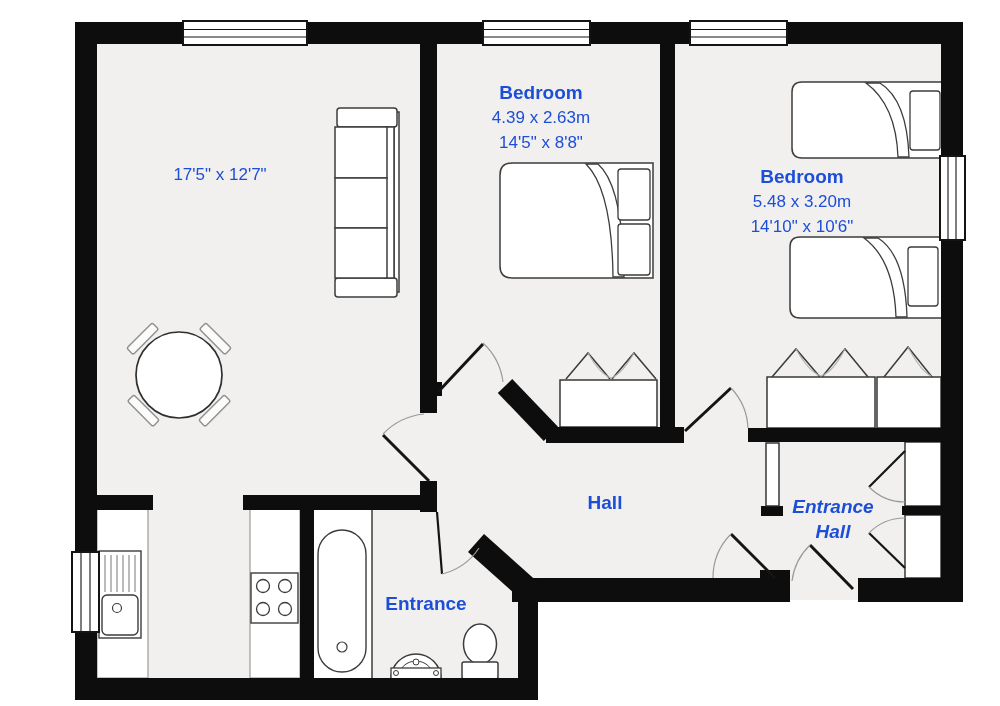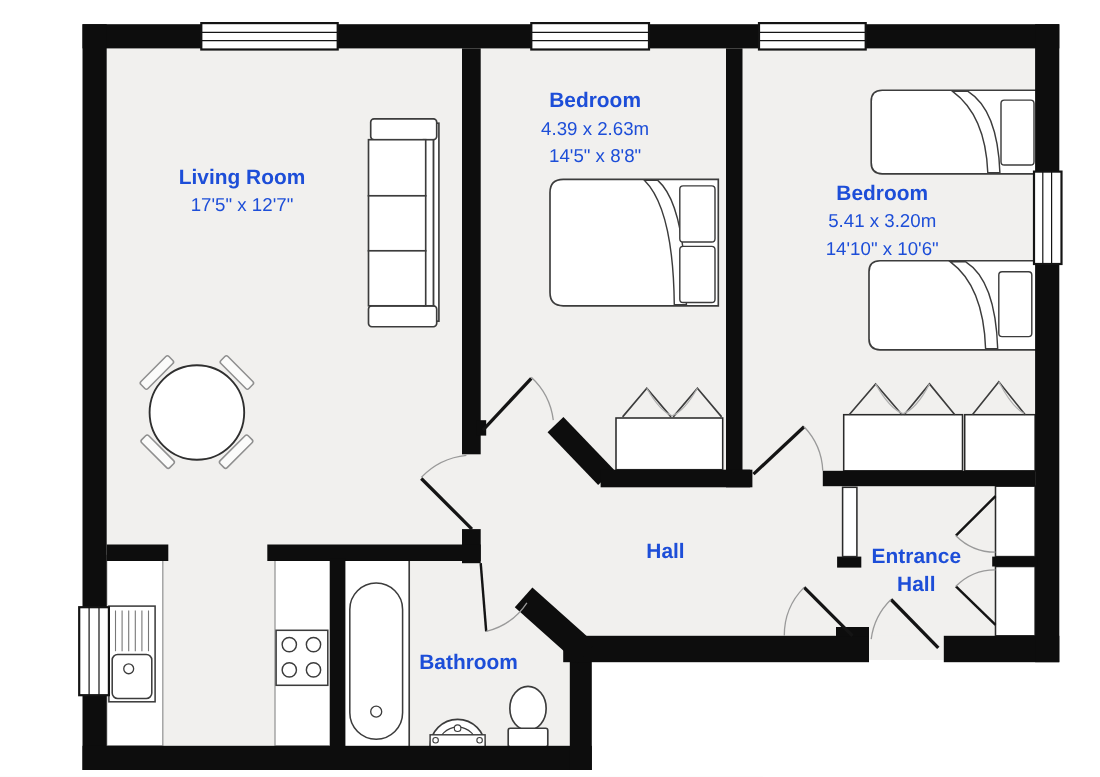--- a/index.html
+++ b/index.html
@@ -1,21 +1,21 @@
 <!DOCTYPE html>
 <html><head>
 <meta charset="utf-8">
 <style>
   html,body{margin:0;padding:0;background:#ffffff;}
   #canvas{position:relative;width:1000px;height:706px;background:#ffffff;overflow:hidden;
           font-family:"Liberation Sans",sans-serif;}
   #plan-svg{position:absolute;left:0;top:0;}
   .room-label{position:absolute;transform:translate(-50%,-50%);text-align:center;
               color:#1d4ed8;line-height:25px;white-space:nowrap;z-index:5;}
-  .room-label.wrap{white-space:normal;width:112px;}
+  .room-label.wrap{white-space:normal;width:112px;font-style:italic;}
   .room-name{font-size:19px;font-weight:bold;}
   .room-dim{font-size:17px;font-weight:normal;}
 </style>
 </head>
 <body>
 
 <div id="canvas">
 
 <svg id="plan-svg" width="1000" height="706" viewBox="0 0 1000 706">
 
@@ -206,39 +206,38 @@
     <path d="M 772 377 L 796 349 L 820 377"></path>
     <path d="M 822 377 L 845 349 L 868 377"></path>
     <path d="M 796 349 Q 809 372 821 376" stroke="#b0b0b0" stroke-width="1.1"></path>
     <path d="M 845 349 Q 833 372 821 376" stroke="#b0b0b0" stroke-width="1.1"></path>
     <path d="M 884 377 L 908 347 L 932 377"></path>
     <path d="M 908 347 Q 920 370 931 376" stroke="#b0b0b0" stroke-width="1.1"></path>
   </g>
 </svg>
 
   <div class="room-label" style="left:220px;top:174px">
-    <div class="room-name">Living Room</div>
     <div class="room-dim">17'5" x 12'7"</div>
   </div>
 
   <div class="room-label" style="left:541px;top:117px">
     <div class="room-name">Bedroom</div>
     <div class="room-dim">4.39 x 2.63m</div>
     <div class="room-dim">14'5" x 8'8"</div>
   </div>
 
   <div class="room-label" style="left:802px;top:201px">
     <div class="room-name">Bedroom</div>
-    <div class="room-dim">5.41 x 3.20m</div>
+    <div class="room-dim">5.48 x 3.20m</div>
     <div class="room-dim">14'10" x 10'6"</div>
   </div>
 
 
   <div class="room-label" style="left:426px;top:603px">
-    <div class="room-name">Bathroom</div>
+    <div class="room-name">Entrance</div>
   </div>
 
   <div class="room-label" style="left:605px;top:502px">
     <div class="room-name">Hall</div>
   </div>
 
   <div class="room-label wrap" style="left:833px;top:519px">
     <div class="room-name">Entrance Hall</div>
   </div>
 

